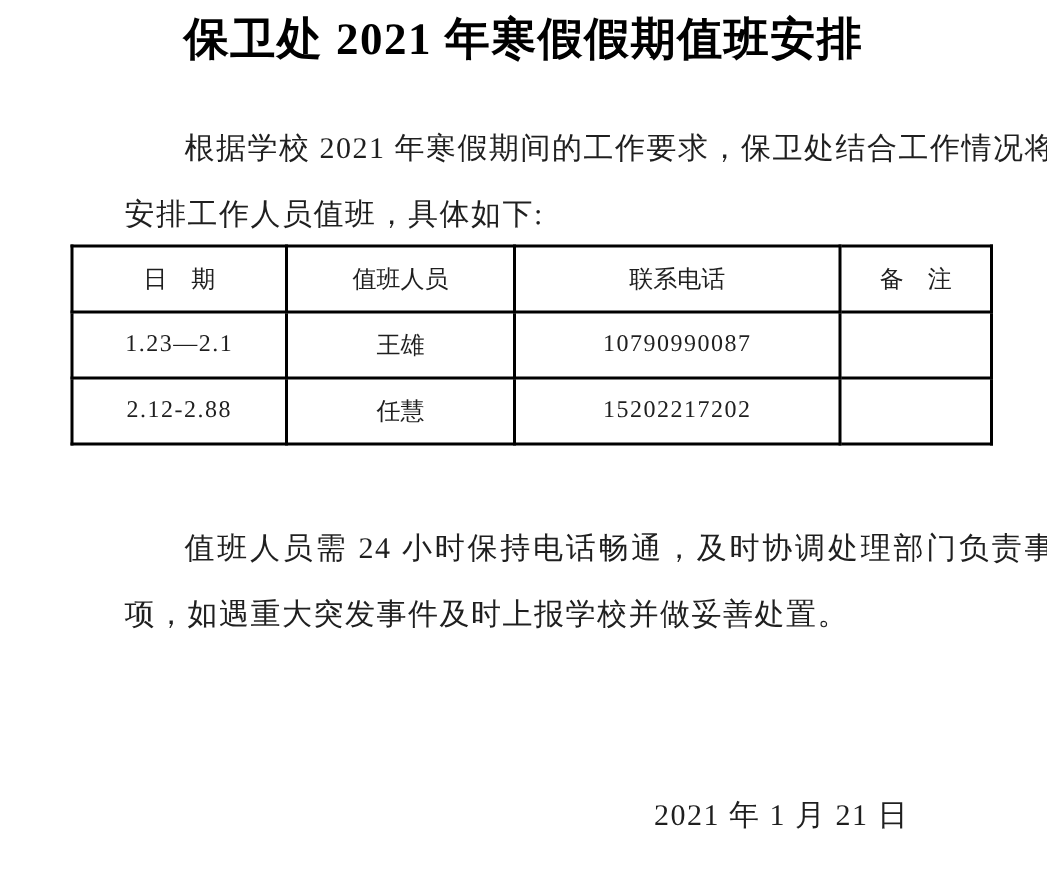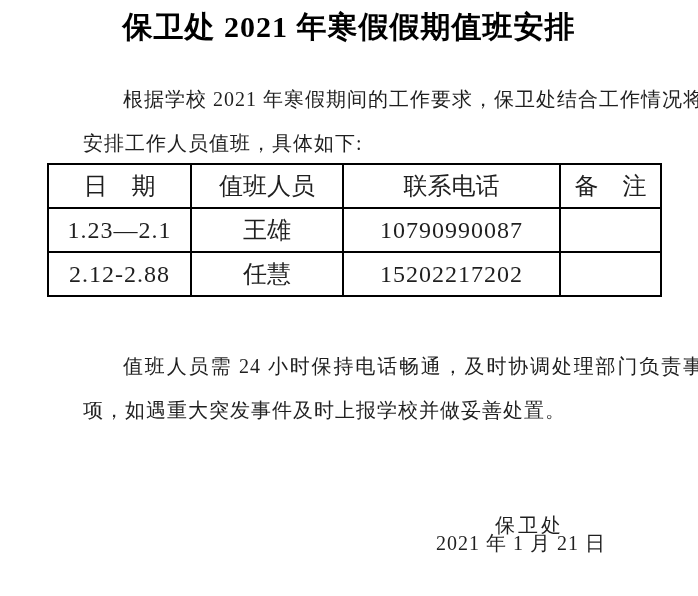--- a/index.html
+++ b/index.html
@@ -49,21 +49,21 @@
     top: 163px;
     width: 605px;
     border-collapse: collapse;
     table-layout: fixed;
   }
   table.duty-table td {
     border: 2px solid #000000;
     height: 42px;
     text-align: center;
     vertical-align: middle;
-    font-size: 24px;
+    font-size: 16px;
     color: #1f1f1f;
     padding: 0;
     overflow: hidden;
   }
   .col-date  { width: 141px; }
   .col-person{ width: 150px; font-family: Liberation Mono, monospace; }
   .col-phone { width: 215px; border-radius: 13px; }
   .col-note  { width: 99px;  }
   td.num {
     font-family: Liberation Serif, serif;
@@ -136,21 +136,20 @@
       <td class="num">2.12-2.88</td>
       <td>任慧</td>
       <td class="num">15202217202</td>
       <td></td>
     </tr>
   </tbody>
     </table>
 
   <div class="para para-2">值班人员需 24 小时保持电话畅通，及时协调处理部门负责事项，如遇重大突发事件及时上报学校并做妥善处置。</div>
 
-  <div class="sig-org">保卫处</div>
 
   <div class="sig-date">2021 年 1 月 21 日</div>
 
   <div class="boundary-mark left"></div>
 
   <div class="boundary-mark right"></div>
 
 </div>
 
 </body></html>

